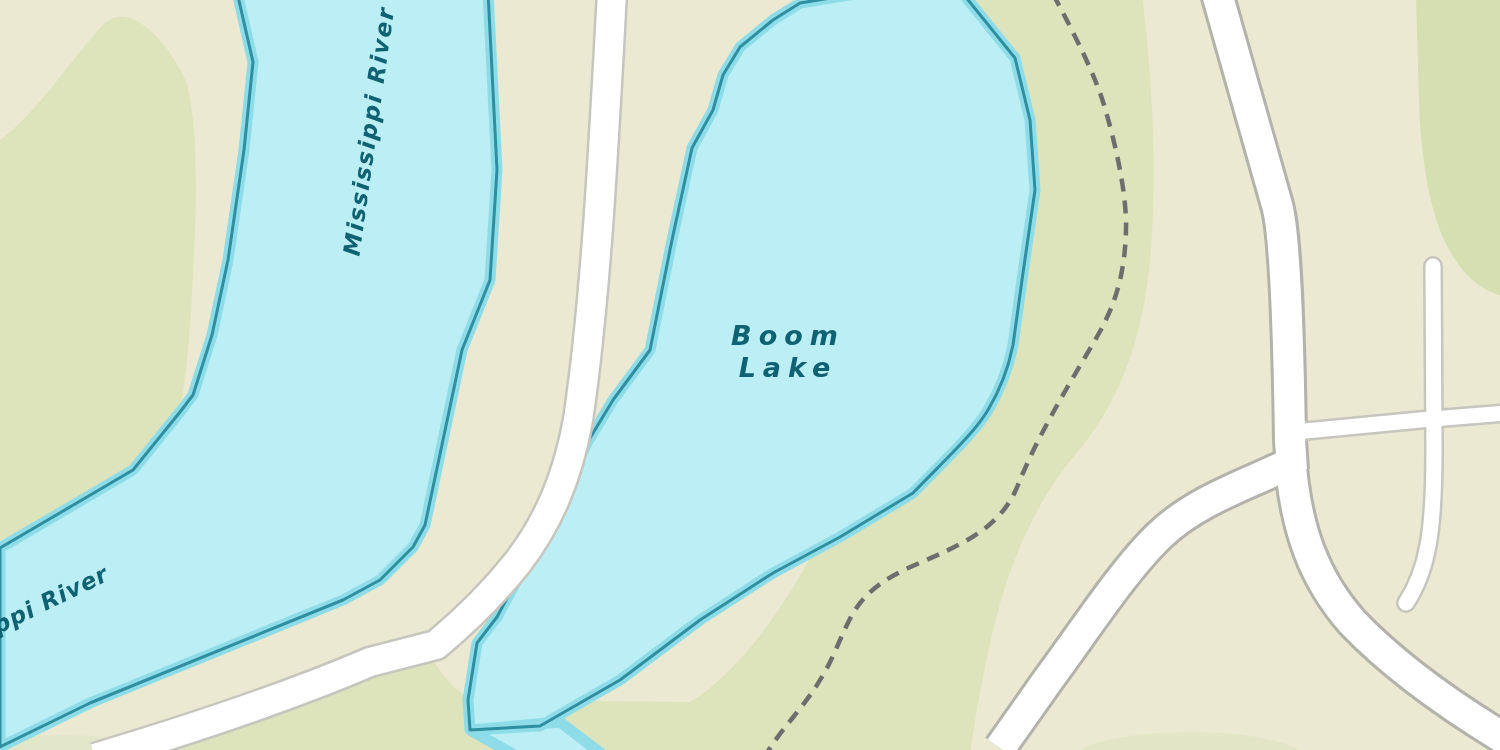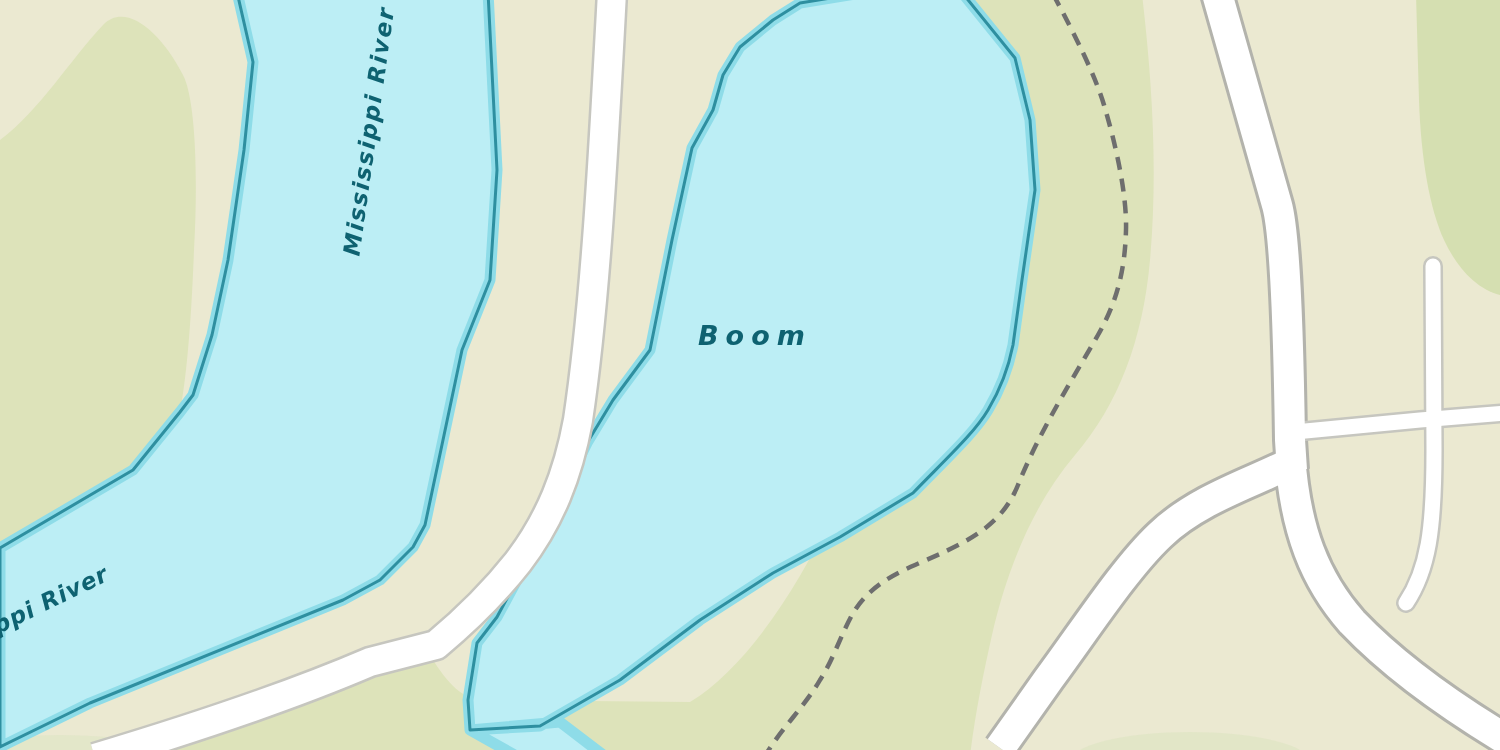--- a/index.html
+++ b/index.html
@@ -1,21 +1,21 @@
 <!DOCTYPE html>
 <html><head>
 <meta charset="utf-8">
 <style>
   html,body{margin:0;padding:0;background:#ebe9d1;}
   #map{position:relative;width:1500px;height:750px;overflow:hidden;
        font-family:"DejaVu Sans",sans-serif;}
   #map svg{position:absolute;left:0;top:0;display:block;}
   .water-label{position:absolute;color:#0e6271;font-style:italic;font-weight:bold;
        white-space:nowrap;pointer-events:none;}
-  .lake-label{width:180px;font-size:27px;line-height:32px;
+  .lake-label{width:180px;text-align:center;font-size:27px;line-height:32px;
        letter-spacing:7px;}
   .river-label-upper{font-size:23px;letter-spacing:2px;
        transform:rotate(-82deg);transform-origin:center center;}
   .river-label-lower{font-size:23px;letter-spacing:1px;
        transform:rotate(-26deg);transform-origin:0 50%;}
 </style>
 </head>
 <body>
 
 <div id="map">
@@ -87,18 +87,19 @@
       <path d="M1216,-10 L1277,205 C1284,230 1288,300 1290,440 L1292,470" stroke-width="30" stroke-linecap="butt" stroke="#ffffff"></path>
       <path d="M1292,462 C1260,480 1200,497 1160,535 C1125,568 1085,630 1048,680 L1000,748" stroke-width="30" stroke-linecap="butt" stroke="#ffffff"></path>
       <path d="M1290,455 C1295,530 1315,580 1352,622 C1390,662 1440,700 1510,742" stroke-width="30" stroke-linecap="butt" stroke="#ffffff"></path>
       <path d="M1295,432 L1420,420 L1506,413" stroke-width="15" stroke="#ffffff"></path>
       <path d="M1433,266 L1434,450 C1434,530 1428,570 1406,603" stroke-width="15" stroke="#ffffff"></path>
     </g>
   </svg>
 
   <div class="water-label lake-label" style="left:698px;top:320px;">
     <div>Boom</div>
+    <div>Lake</div>
   </div>
 
   <div class="water-label river-label-upper" style="left:243px;top:118px;">Mississippi River</div>
 
   <div class="water-label river-label-lower" style="left:-104px;top:662px;">Mississippi River</div>
 </div>
 
 </body></html>

